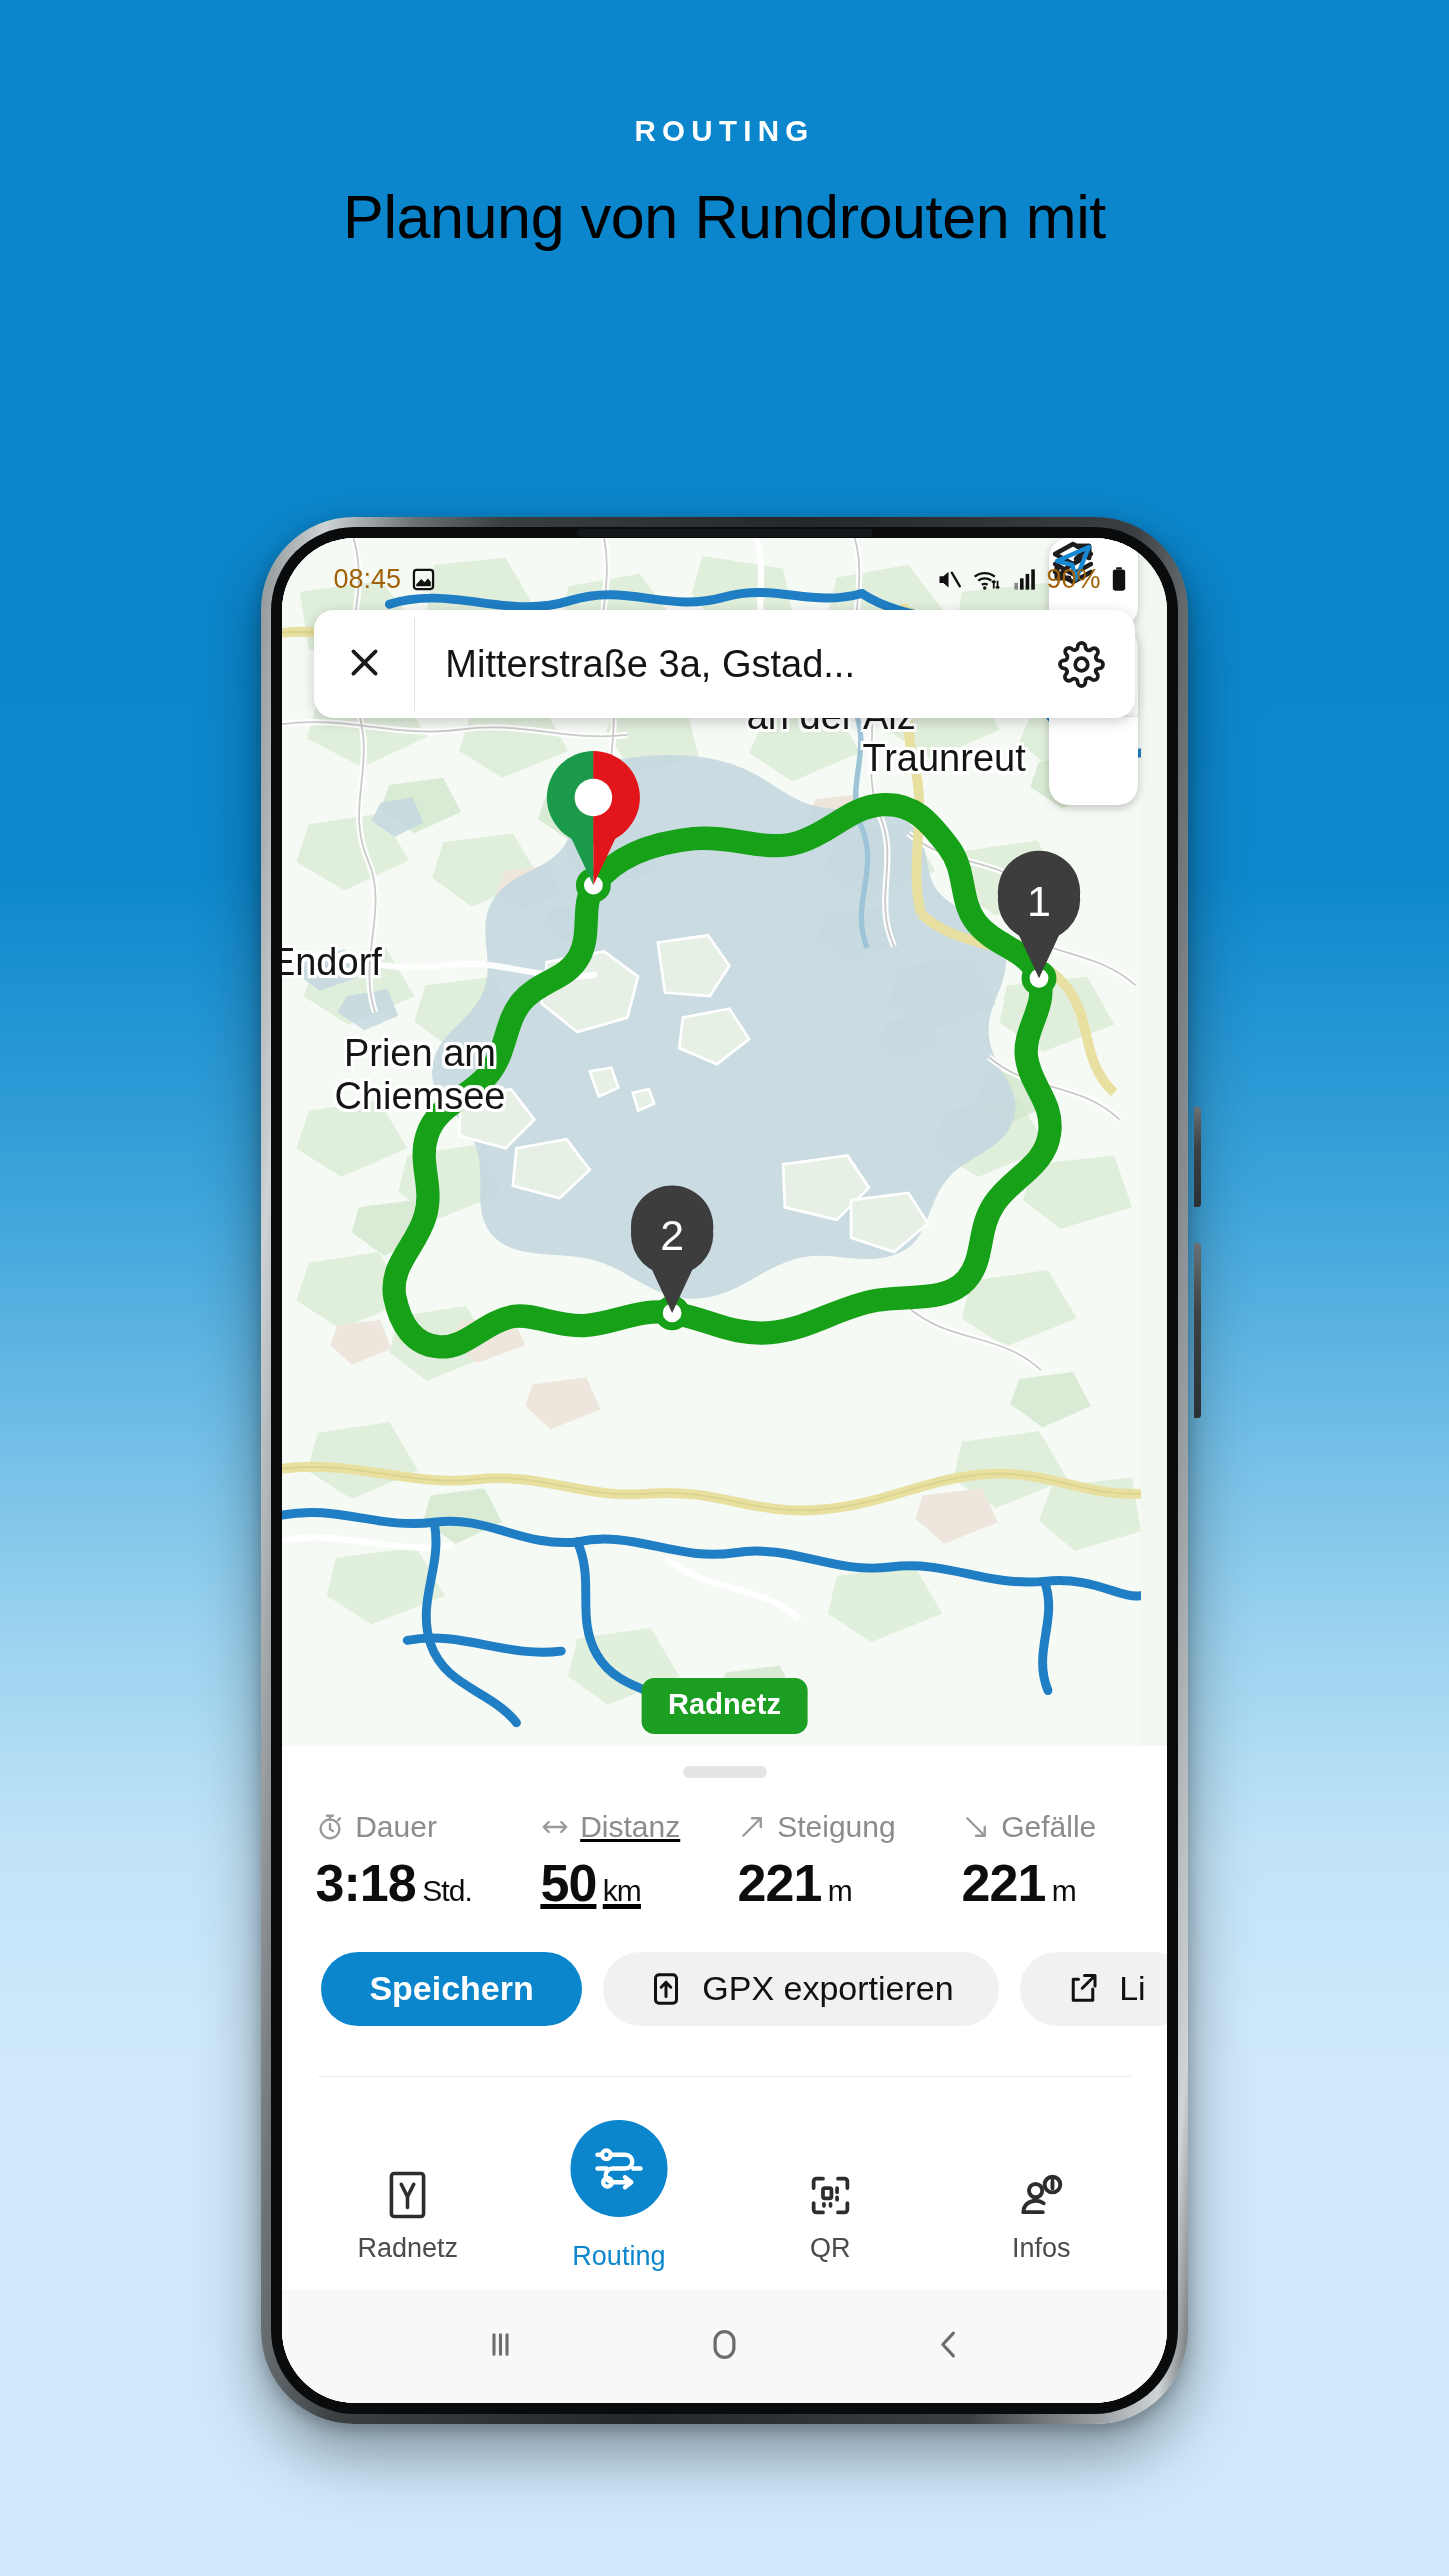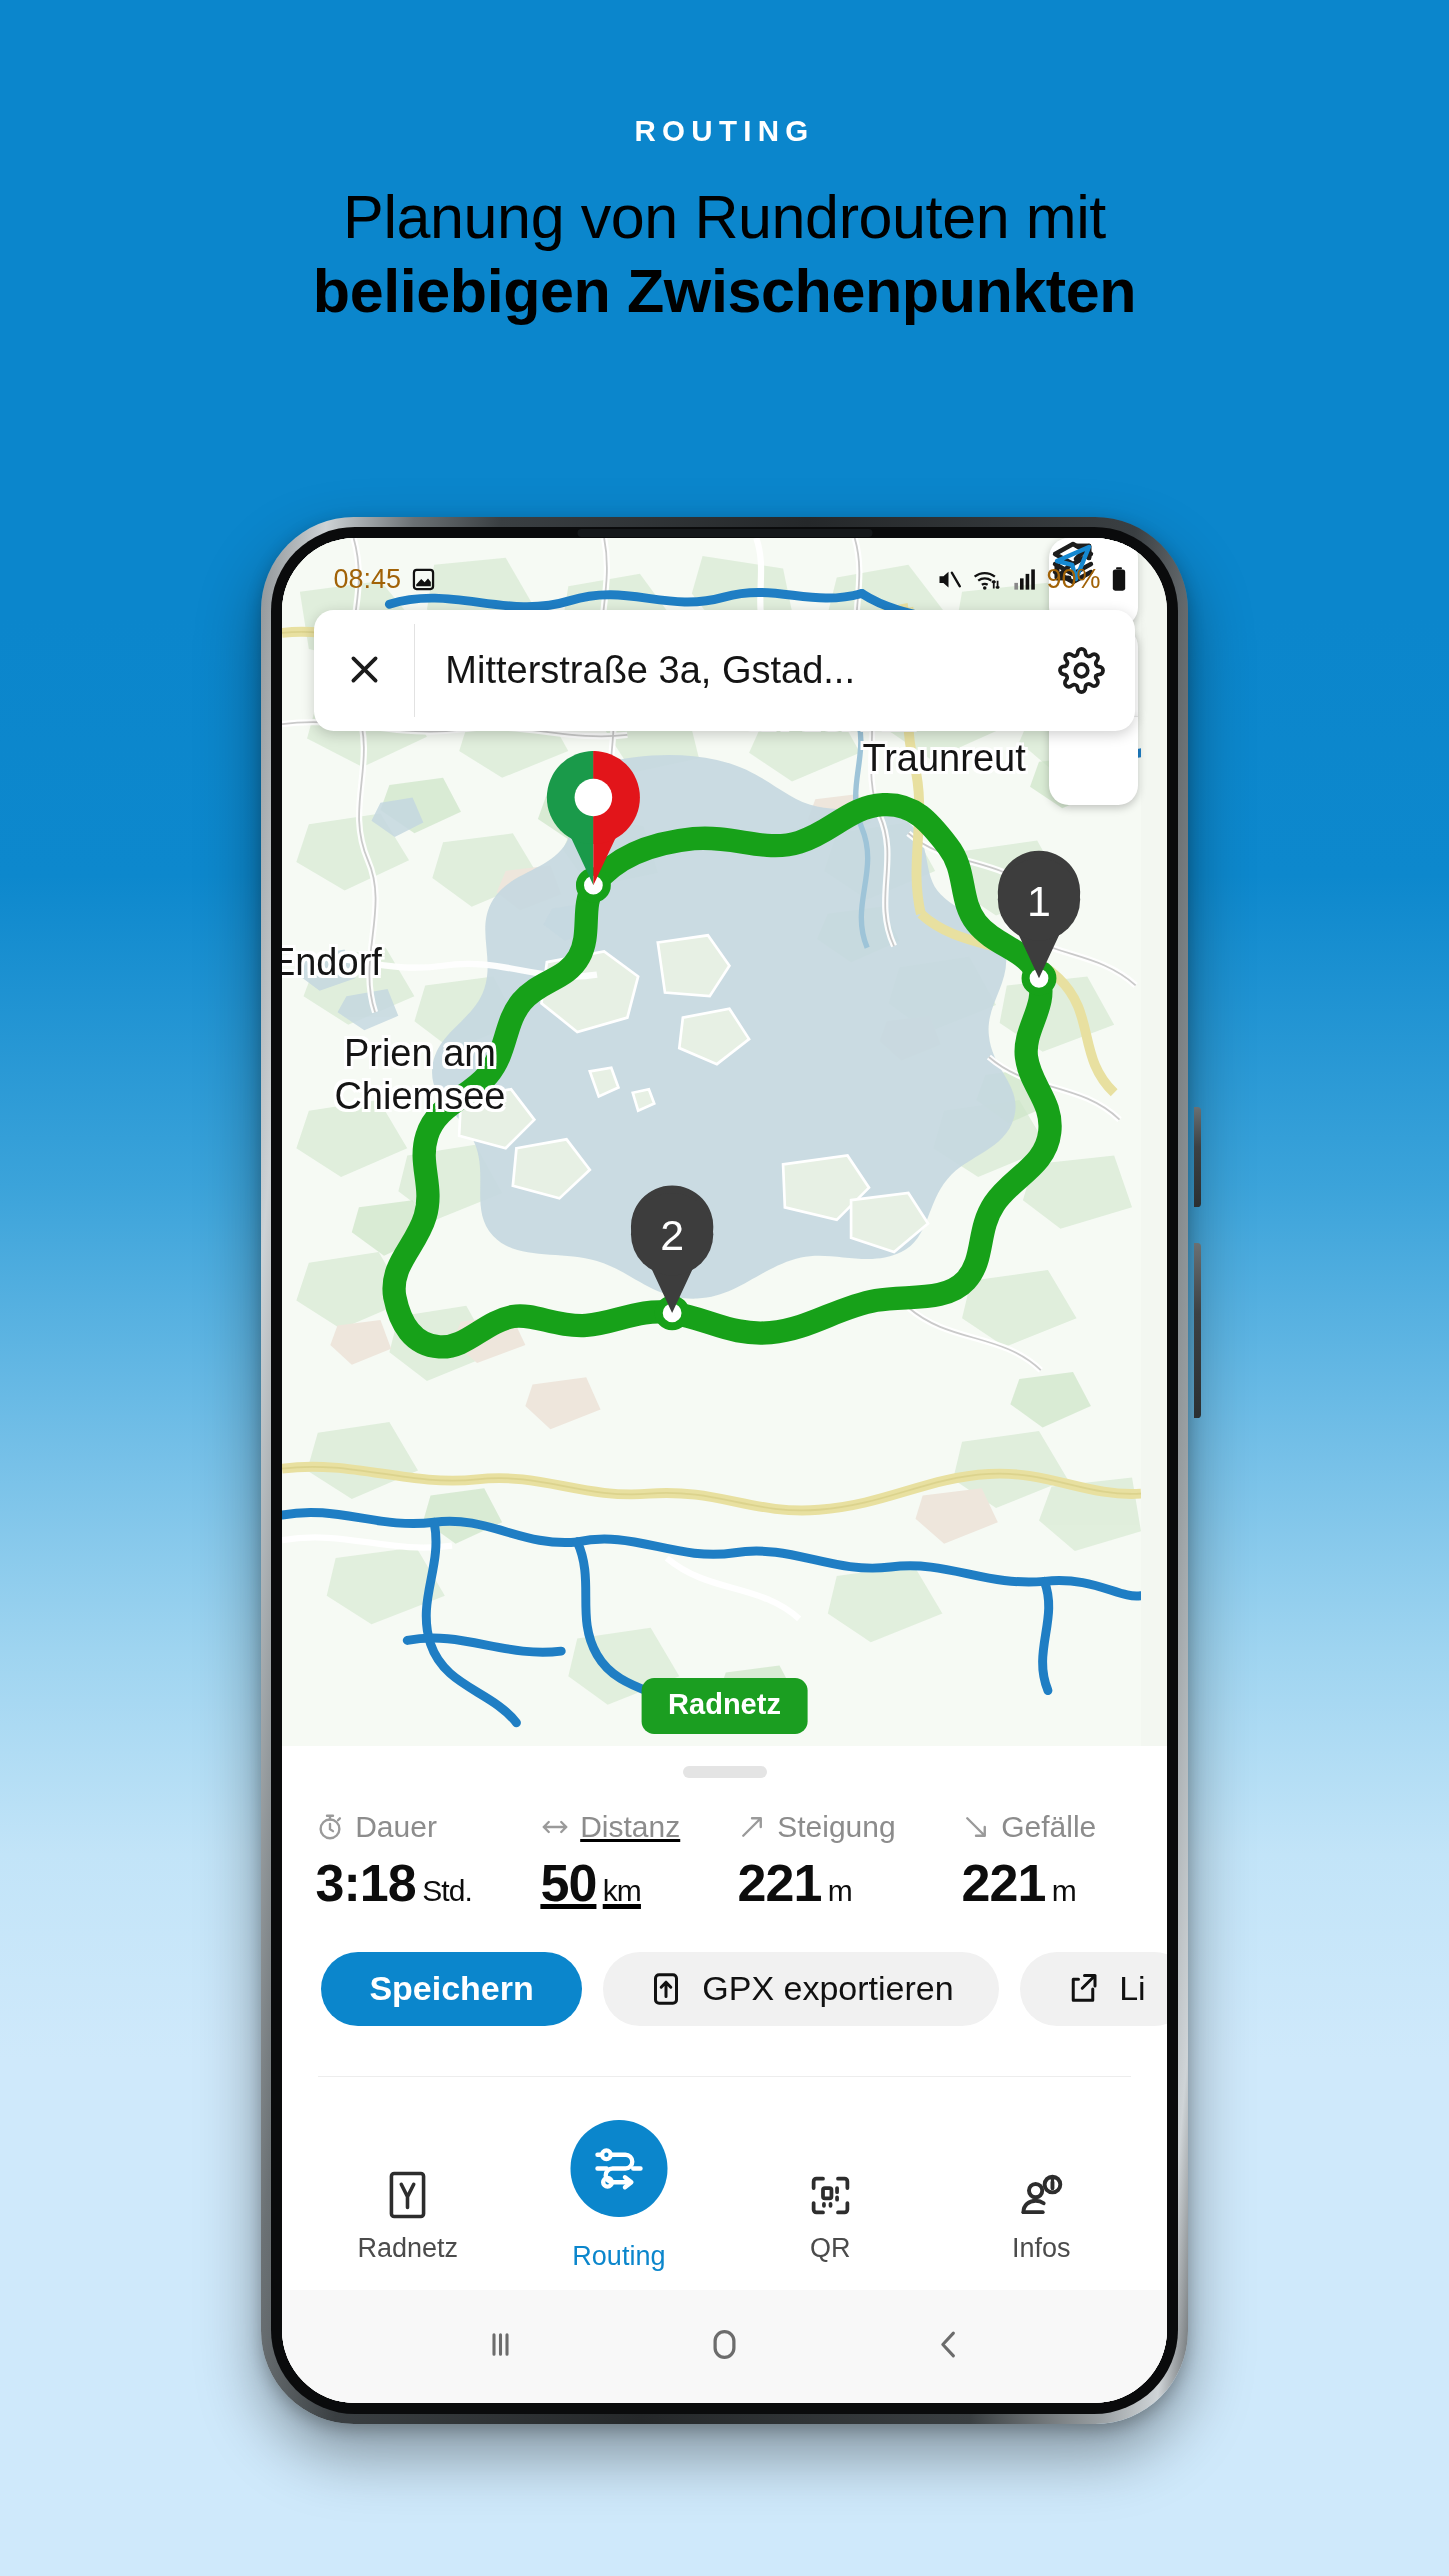--- a/index.html
+++ b/index.html
@@ -98,21 +98,21 @@
     font-weight: 500;
   }
   .sb-left { display: flex; align-items: center; gap: 9px; }
   .sb-right { display: flex; align-items: center; gap: 9px; }
   .sb-batt-text { font-size: 27px; font-weight: 500; }
 
   
   .searchbar {
     position: absolute;
     left: 32px; right: 32px; top: 72px;
-    height: 121px;
+    height: 108px;
     background: #ffffff;
     border-radius: 19.7px;
     display: flex; align-items: center;
     box-shadow: 0 3.6px 12.5px rgba(0,0,0,0.18);
     z-index: 25;
   }
   .sb-close { width: 100px; text-align: center; flex: 0 0 auto; }
   .sb-div { width: 0.9px; height: 93px; background: #e2e2e2; }
   .sb-text {
     flex: 1 1 auto;
@@ -254,21 +254,20 @@
     padding: 0 107px;
   }
 </style>
 </head>
 <body>
 
 <div class="header">
   <div class="eyebrow">ROUTING</div>
   <div class="headline">
     <span>Planung von Rundrouten mit</span>
-    <span class="bold">beliebigen Zwischenpunkten</span>
   </div>
 </div>
 
 <div class="phone">
   <div class="side-btn b1"></div>
   <div class="side-btn b2"></div>
 
   <div class="phone-inner">
     <div class="speaker-slot"></div>
 

